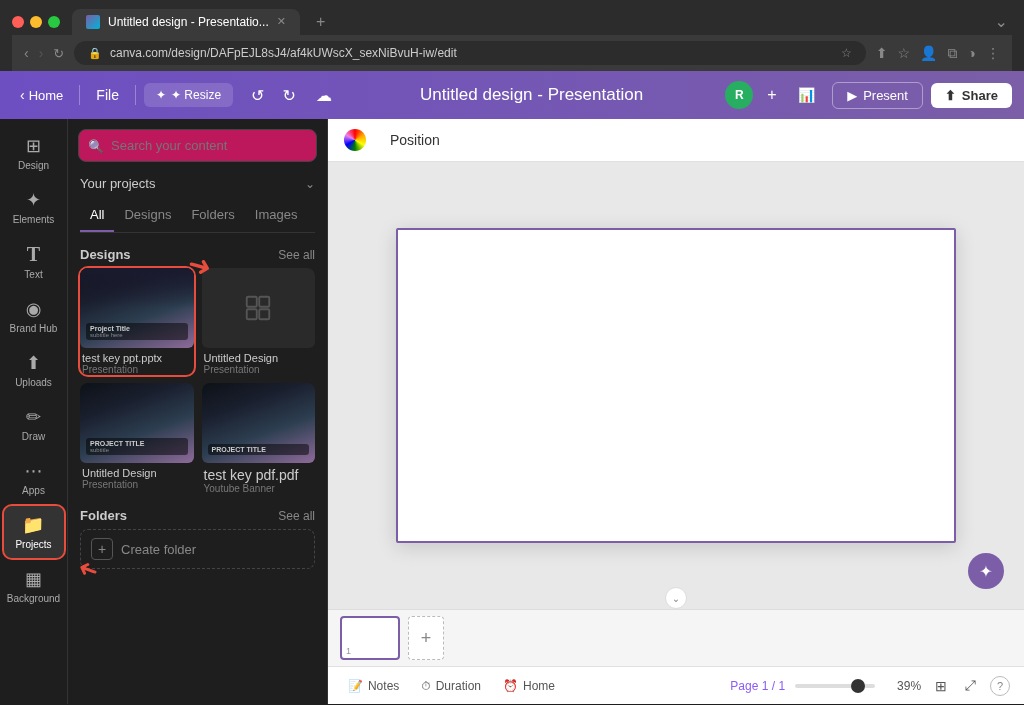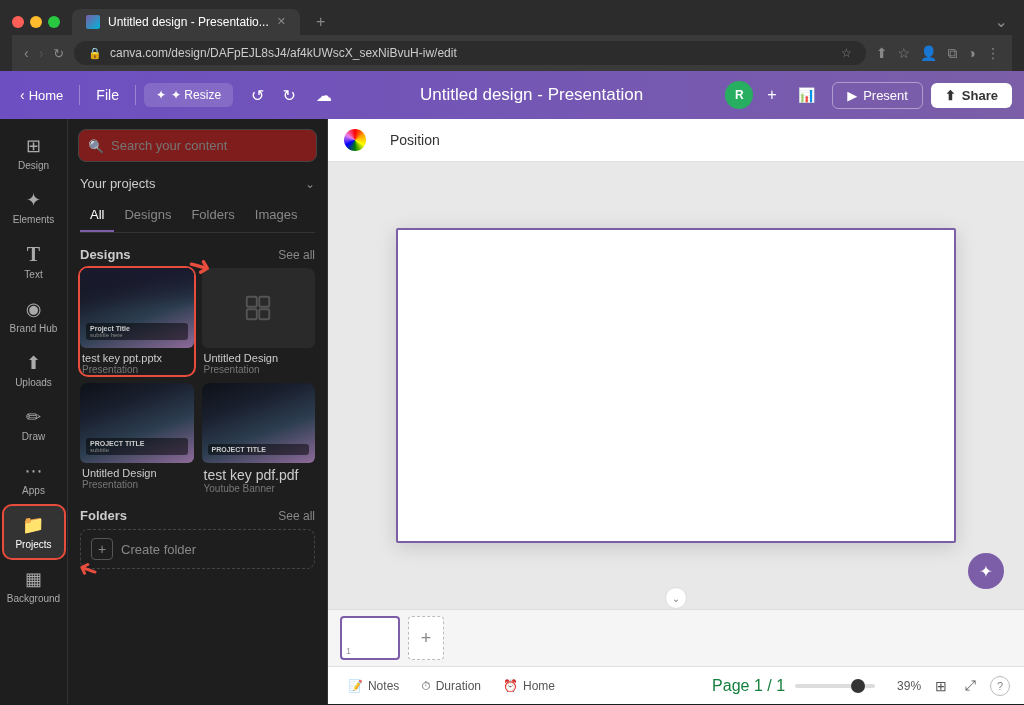--- a/index.html
+++ b/index.html
@@ -130,21 +130,21 @@
     </div>
 
     <div style="width:260px;background:#1e1e1e;border-right:1px solid #333;display:flex;flex-direction:column;overflow-y:auto;position:relative;">
 
       <div style="position:absolute;top:130px;left:120px;color:#e74c3c;font-size:28px;transform:rotate(15deg);pointer-events:none;z-index:10;">➜</div>
 
       <div style="position:absolute;bottom:120px;left:10px;color:#e74c3c;font-size:24px;transform:rotate(200deg);pointer-events:none;z-index:10;">➜</div>
 
       <div style="margin:10px;position:relative;">
         <span style="position:absolute;left:10px;top:50%;transform:translateY(-50%);color:#888;font-size:13px;">🔍</span>
-        <input style="width: 100%; background: #7f1d1d; border: 1px solid rgb(68, 68, 68); border-radius: 8px; padding: 8px 12px 8px 32px; color: rgb(204, 204, 204); font-size: 13px; outline: none;" placeholder="Search your content">
+        <input style="width: 100%; background: #be185d; border: 1px solid rgb(68, 68, 68); border-radius: 8px; padding: 8px 12px 8px 32px; color: rgb(204, 204, 204); font-size: 13px; outline: none;" placeholder="Search your content">
       </div>
 
       <div style="display:flex;align-items:center;justify-content:space-between;padding:4px 12px 8px;cursor:pointer;">
         <span style="color:#ccc;font-size:13px;">Your projects</span>
         <span style="color:#888;font-size:12px;">⌄</span>
       </div>
 
       <div style="display:flex;gap:0;border-bottom:1px solid #333;margin:0 12px;">
         <div style="padding:8px 10px;font-size:13px;color:#fff;cursor:pointer;border-bottom:2px solid #7b5ea7;">All</div>
         <div style="padding:8px 10px;font-size:13px;color:#888;cursor:pointer;border-bottom:2px solid transparent;">Designs</div>
@@ -242,21 +242,21 @@
           <span>Notes</span>
         </button>
         <button style="background:none;border:none;cursor:pointer;display:flex;align-items:center;gap:5px;font-size:12px;color:#555;padding:4px 6px;border-radius:4px;">
           <span>⏱</span>
           <span>Duration</span>
         </button>
         <button style="background:none;border:none;cursor:pointer;display:flex;align-items:center;gap:5px;font-size:12px;color:#555;padding:4px 6px;border-radius:4px;">
           <span>⏰</span>
           <span>Home</span>
         </button>
-        <span style="font-size:16px;color:#15803d;margin-left:auto;">Page 1 / 1</span>
+        <span style="font-size:12px;color:#8b5cf6;margin-left:auto;">Page 1 / 1</span>
         <div style="display:flex;align-items:center;gap:8px;">
           <div style="width:80px;height:4px;background:#ddd;border-radius:2px;position:relative;cursor:pointer;">
             <div style="position:absolute;right:10px;top:-5px;width:14px;height:14px;background:#333;border-radius:50%;"></div>
           </div>
         </div>
         <span style="font-size:12px;color:#555;width:36px;text-align:right;">39%</span>
         <button style="color:#555;font-size:14px;cursor:pointer;padding:4px;background:none;border:none;">⊞</button>
         <button style="color:#555;font-size:14px;cursor:pointer;padding:4px;background:none;border:none;">⤢</button>
         <div style="width:20px;height:20px;border-radius:50%;border:1px solid #bbb;display:flex;align-items:center;justify-content:center;font-size:11px;color:#888;cursor:pointer;">?</div>
       </div>

